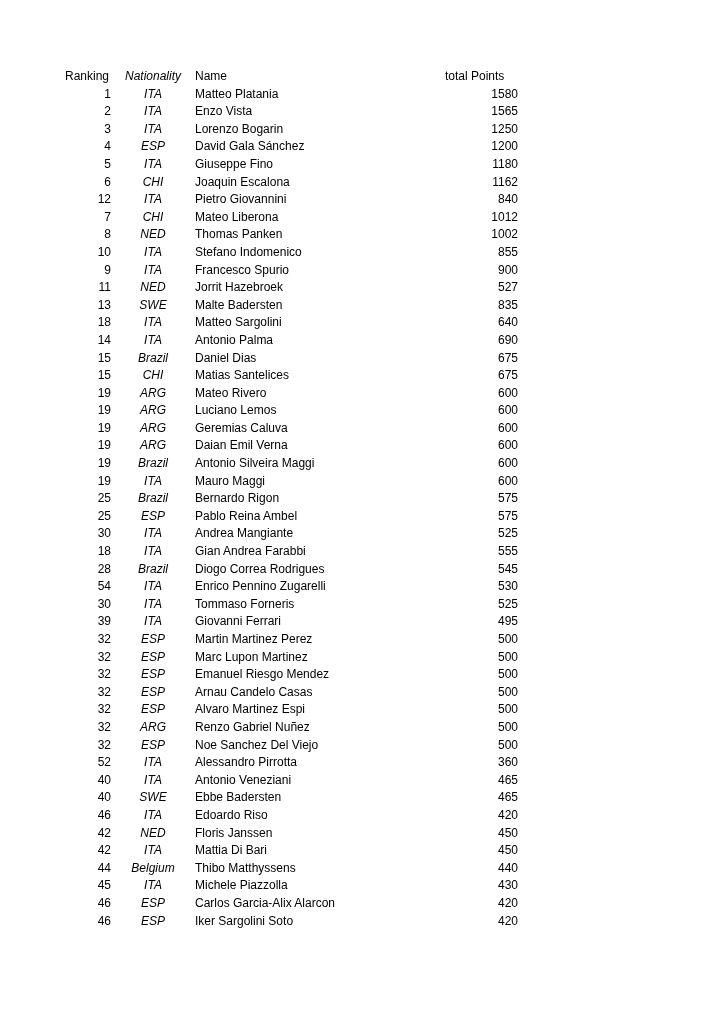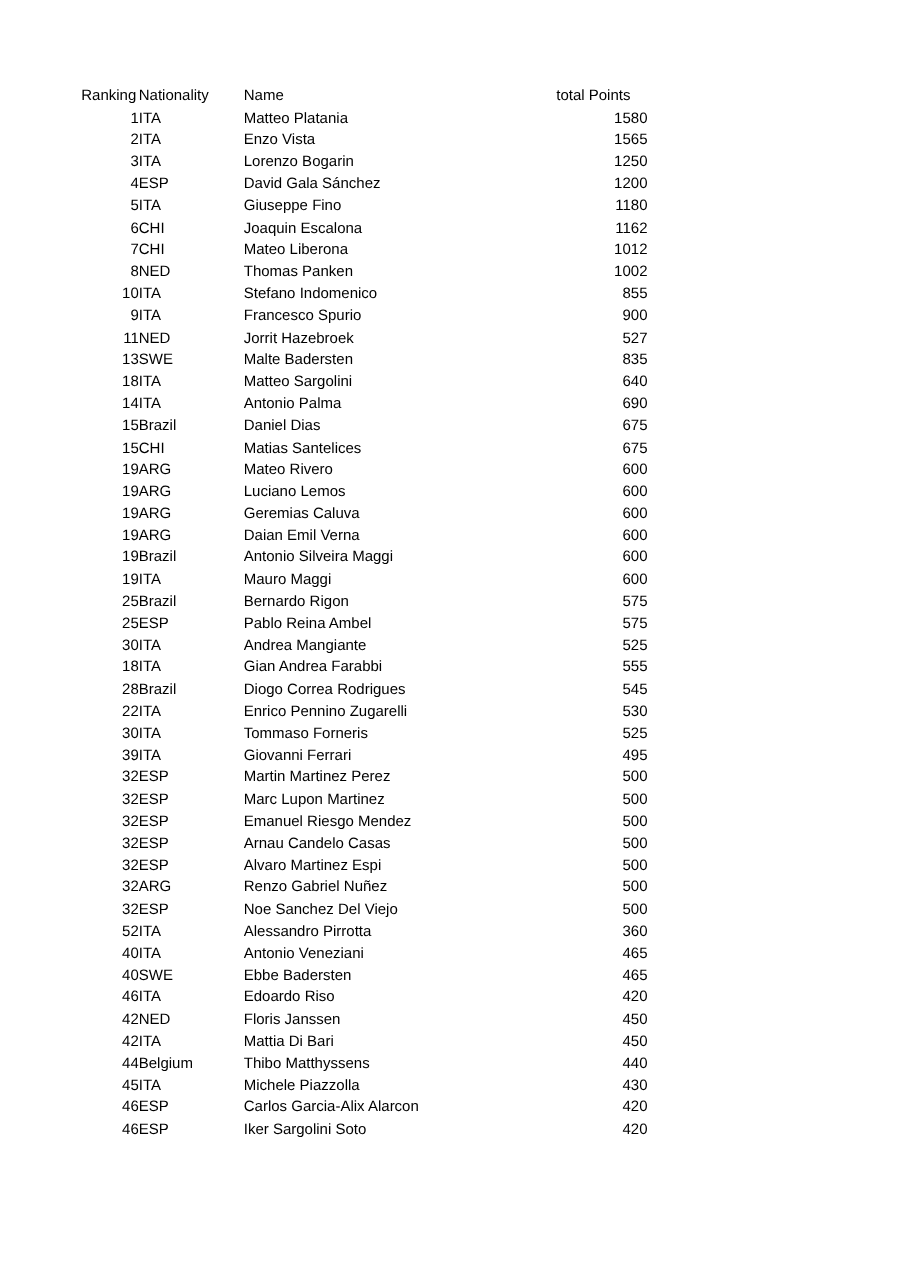--- a/index.html
+++ b/index.html
@@ -43,21 +43,21 @@
     vertical-align: middle;
   }
   col.c-rank   { width: 46px;  }
   col.c-nat    { width: 84px;  }
   col.c-name   { width: 250px; }
   col.c-points { width: 73px;  }
 
   th.col-rank   { text-align: left;  }
   td.col-rank   { text-align: right; padding-right: 2px; }
   th.col-nat,
-  td.col-nat    { text-align: left;  padding-left: 8px; }
+  td.col-nat    { text-align: center;  padding-left: 8px; font-style: italic; }
   th.col-name,
   td.col-name   { text-align: left;  }
   th.col-points { text-align: left;  }
   td.col-points { text-align: right; }
 </style>
 </head>
 <body>
 
 <div class="page">
   <table class="ranking-table">
@@ -106,20 +106,26 @@
           <td class="col-name">Giuseppe Fino</td>
           <td class="col-points">1180</td>
         </tr>
         <tr>
           <td class="col-rank">6</td>
           <td class="col-nat">CHI</td>
           <td class="col-name">Joaquin Escalona</td>
           <td class="col-points">1162</td>
         </tr>
         <tr>
+          <td class="col-rank">12</td>
+          <td class="col-nat">ITA</td>
+          <td class="col-name">Pietro Giovannini</td>
+          <td class="col-points">840</td>
+        </tr>
+        <tr>
           <td class="col-rank">7</td>
           <td class="col-nat">CHI</td>
           <td class="col-name">Mateo Liberona</td>
           <td class="col-points">1012</td>
         </tr>
         <tr>
           <td class="col-rank">8</td>
           <td class="col-nat">NED</td>
           <td class="col-name">Thomas Panken</td>
           <td class="col-points">1002</td>
@@ -232,21 +238,21 @@
           <td class="col-name">Gian Andrea Farabbi</td>
           <td class="col-points">555</td>
         </tr>
         <tr>
           <td class="col-rank">28</td>
           <td class="col-nat">Brazil</td>
           <td class="col-name">Diogo Correa Rodrigues</td>
           <td class="col-points">545</td>
         </tr>
         <tr>
-          <td class="col-rank">22</td>
+          <td class="col-rank">54</td>
           <td class="col-nat">ITA</td>
           <td class="col-name">Enrico Pennino Zugarelli</td>
           <td class="col-points">530</td>
         </tr>
         <tr>
           <td class="col-rank">30</td>
           <td class="col-nat">ITA</td>
           <td class="col-name">Tommaso Forneris</td>
           <td class="col-points">525</td>
         </tr>

